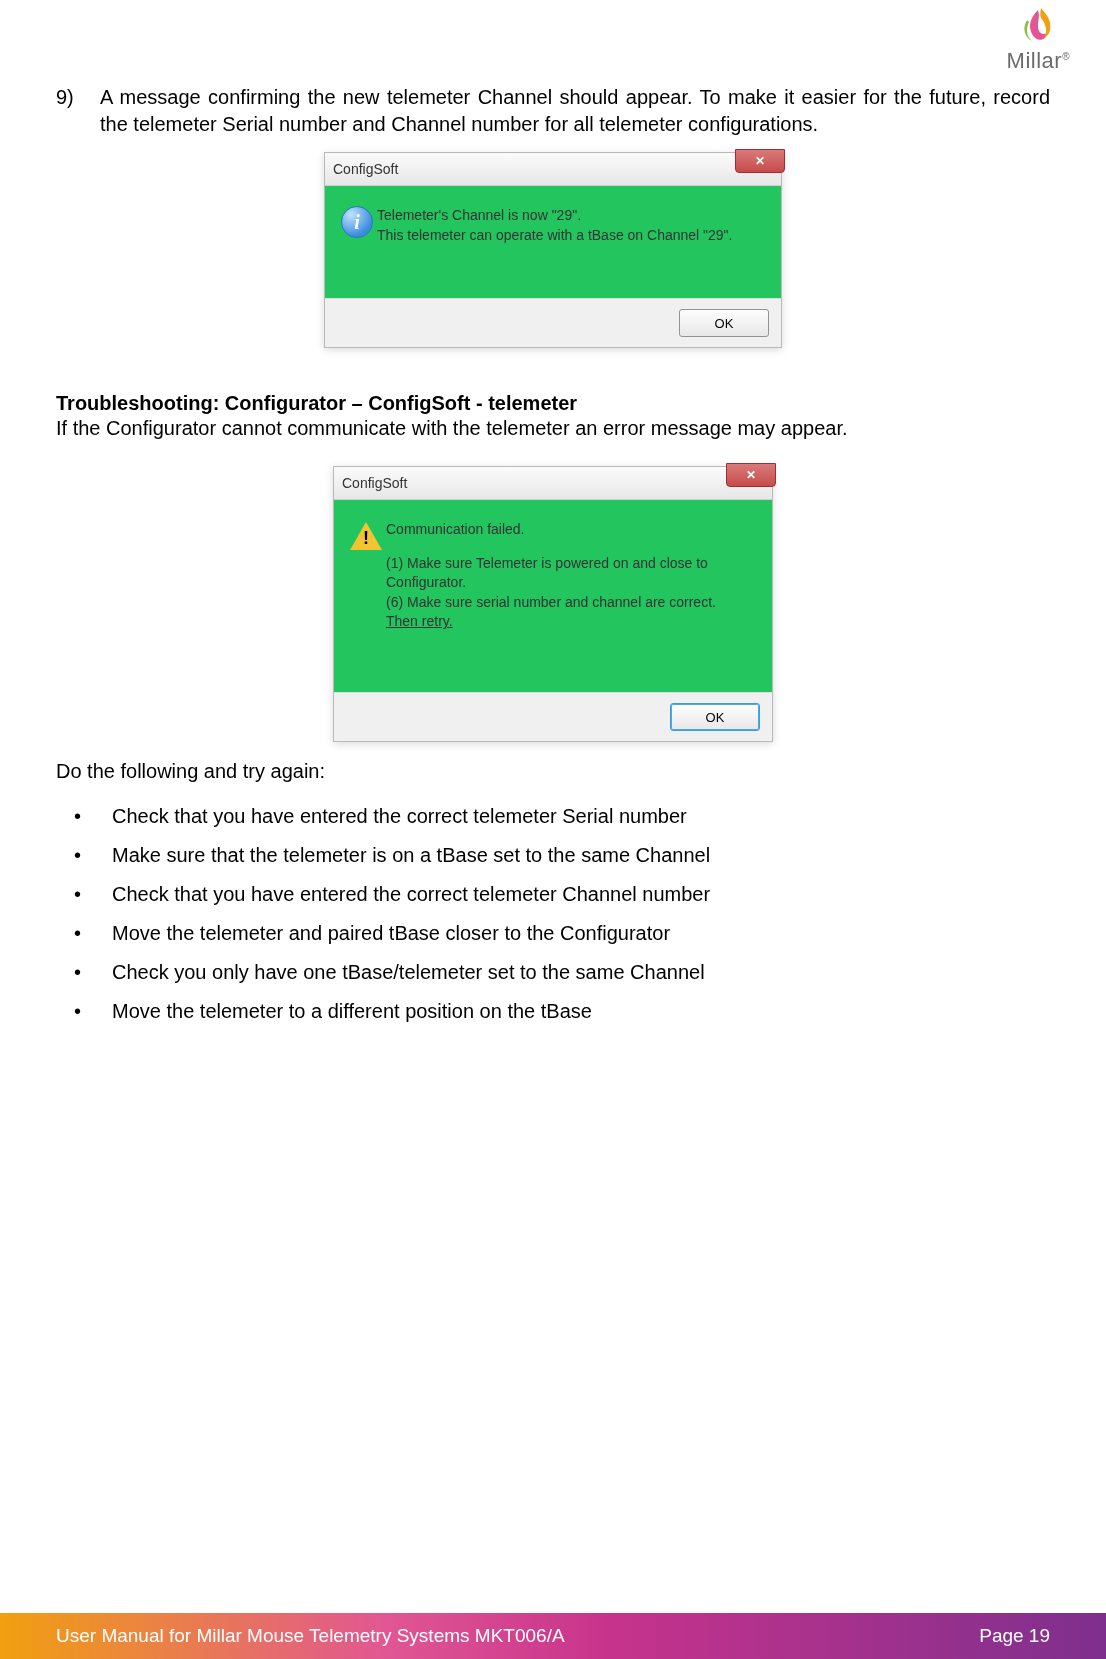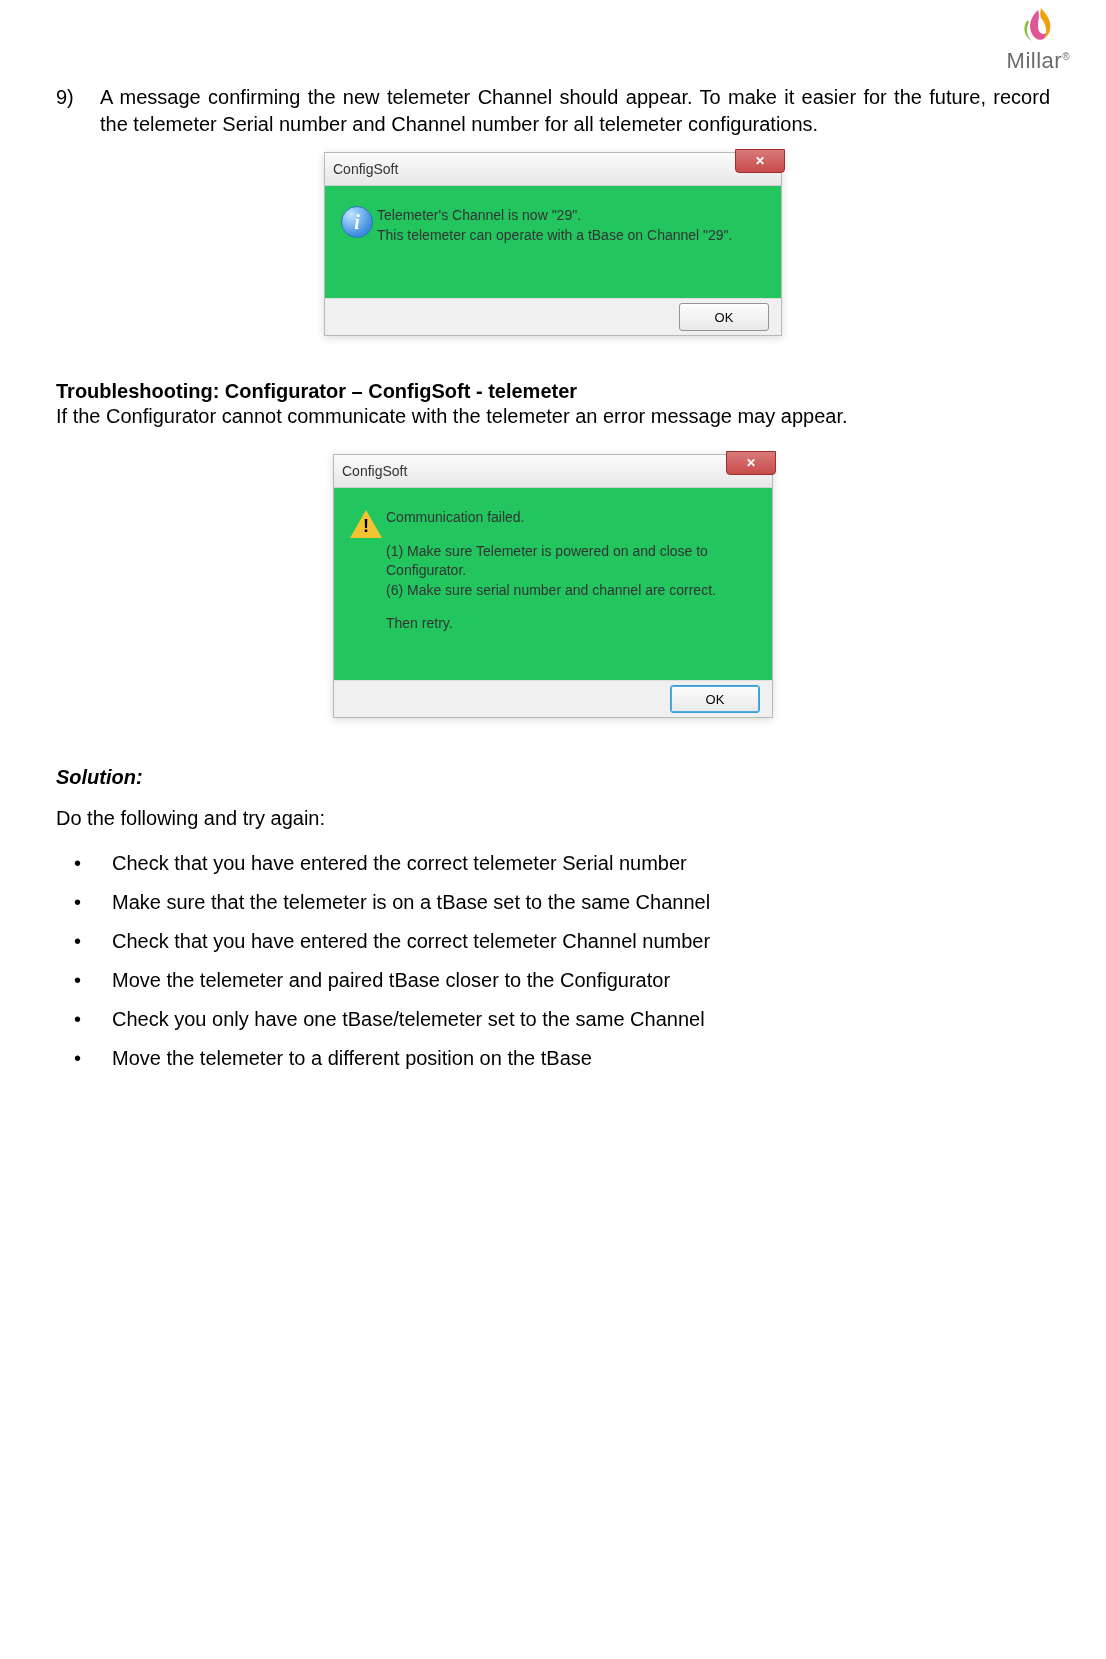--- a/index.html
+++ b/index.html
@@ -18,21 +18,21 @@
   .dlg-wrap{display:flex;justify-content:center;margin-top:14px;}
   .dlg{border:1px solid #b9b9b9;background:#22c55e;box-shadow:0 2px 8px rgba(0,0,0,.15);font-family:"Segoe UI",Tahoma,sans-serif;}
   .dlg.d1{width:456px;}
   .dlg.d2{width:438px;}
   .dlg-title{height:32px;background:linear-gradient(#fbfbfb,#e7e7e7);border-bottom:1px solid #cfcfcf;display:flex;align-items:center;padding:0 0 0 8px;font-size:14px;color:#333;position:relative;}
   .dlg-close{position:absolute;top:-4px;right:-4px;width:48px;height:22px;border-radius:0 0 4px 4px;background:linear-gradient(#d97a7a,#c84b4b);border:1px solid #9c2f2f;display:flex;align-items:center;justify-content:center;color:#fff;font-size:12px;font-weight:bold;}
   .dlg-body{display:flex;padding:20px 16px 22px 16px;min-height:70px;}
   .dlg-body .icon{width:36px;flex-shrink:0;}
   .dlg-body .msg{font-size:14px;color:#333;line-height:1.4;}
   .dlg-body .msg .ln{display:block;}
-  .dlg-foot{background:#f0f0f0;border-top:1px solid #dedede;padding:4px 12px;display:flex;justify-content:flex-end;}
+  .dlg-foot{background:#f0f0f0;border-top:1px solid #dedede;padding:10px 12px;display:flex;justify-content:flex-end;}
   .dlg .okbtn{min-width:88px;height:26px;border:1px solid #939393;border-radius:3px;background:linear-gradient(#fdfdfd,#e8e8e8);font-size:13px;display:flex;align-items:center;justify-content:center;cursor:pointer;}
   .dlg .okbtn.hl{border:1px solid #3b9ed8;box-shadow:0 0 0 1px #4fa9e0 inset;}
   
   .ic-info{width:30px;height:30px;border-radius:50%;background:radial-gradient(circle at 30% 25%,#bfe3ff,#3b8ede 70%);display:flex;align-items:center;justify-content:center;color:#fff;font-family:Georgia,serif;font-style:italic;font-weight:bold;font-size:20px;border:1px solid #2f74b8;}
   
   .ic-warn{width:0;height:0;border-left:16px solid transparent;border-right:16px solid transparent;border-bottom:28px solid #f4c331;position:relative;margin-top:2px;}
   .ic-warn::after{content:"!";position:absolute;top:6px;left:-4px;width:8px;text-align:center;color:#000;font-weight:bold;font-size:18px;}
   
   .para{font-size:20px;margin-top:44px;}
   .h-bi{font-weight:bold;margin-top:28px;}
@@ -101,34 +101,37 @@
         </div>
       </div>
       <div class="dlg-body" style="min-height:150px;">
         <div class="icon">
           <div class="ic-warn"></div>
         </div>
         <div class="msg">
           <span class="ln">Communication failed.</span>
           <span class="ln" style="margin-top:14px;">(1) Make sure Telemeter is powered on and close to Configurator.</span>
           <span class="ln">(6) Make sure serial number and channel are correct.</span>
-          <span class="ln" style="margin-top:14px;">Then retry.</span>
+          <span class="ln" style="text-decoration:underline;">Then retry.</span>
         </div>
       </div>
       <div class="dlg-foot">
         <div class="okbtn hl">OK</div>
       </div>
     </div>
   </div>
 
-  <div class="sol-h">Solution:</div>
   <div class="sol-intro">Do the following and try again:</div>
   <ul class="bul">
     <li>Check that you have entered the correct telemeter Serial number</li>
     <li>Make sure that the telemeter is on a tBase set to the same Channel</li>
     <li>Check that you have entered the correct telemeter Channel number</li>
     <li>Move the telemeter and paired tBase closer to the Configurator</li>
     <li>Check you only have one tBase/telemeter set to the same Channel</li>
     <li>Move the telemeter to a different position on the tBase</li>
   </ul>
 
+  <div class="footer">
+    <span>User Manual for Millar Mouse Telemetry Systems MKT006/A</span>
+    <span>Page 19</span>
+  </div>
 
 </div>
 
 </body></html>

